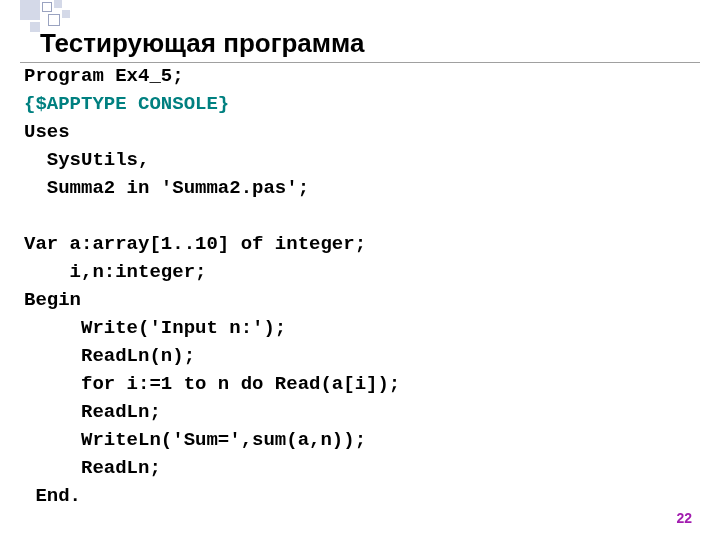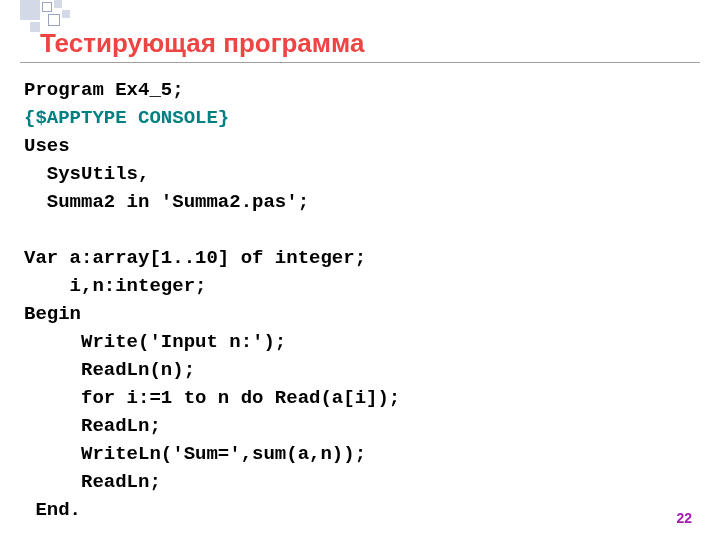--- a/index.html
+++ b/index.html
@@ -26,33 +26,33 @@
     position: absolute;
     border: 1px solid #9aa3c0;
     background: #fff;
   }
   .title {
     position: absolute;
     top: 28px;
     left: 40px;
     font-size: 26px;
     font-weight: bold;
-    color: #ef4444;
+    color: #000000;
   }
   .underline {
     position: absolute;
     top: 62px;
     left: 20px;
     width: 680px;
     height: 1px;
     background: #a0a0a0;
   }
   .code {
     position: absolute;
-    top: 76px;
+    top: 62px;
     left: 24px;
     font-family: "Courier New", monospace;
     font-size: 19px;
     line-height: 28px;
     font-weight: bold;
     color: #000;
     white-space: pre;
   }
   .teal { color: #008080; }
   .pagenum {

